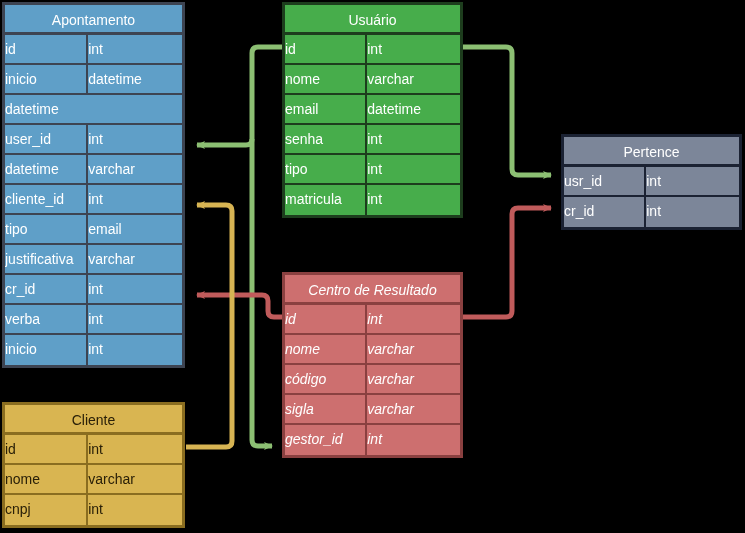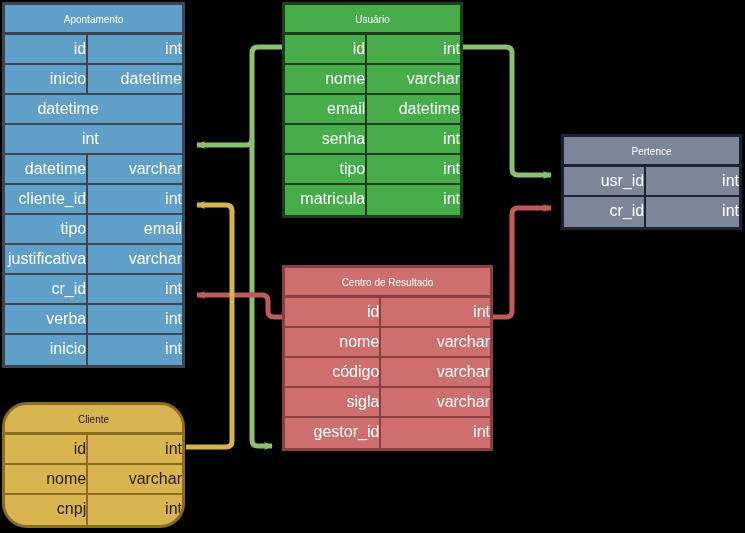--- a/index.html
+++ b/index.html
@@ -24,39 +24,39 @@
     border-style:solid;
     display:flex;
     flex-direction:column;
     overflow:hidden;
   }
   .thead{
     box-sizing:border-box;
     height:30px;
     line-height:30px;
     text-align:center;
-    font-size:10px;
+    font-size:14px;
     white-space:nowrap;
     border-bottom-width:3px;
     border-bottom-style:solid;
   }
   .trow{
     box-sizing:border-box;
     height:30px;
     display:flex;
     border-bottom-width:2px;
     border-bottom-style:solid;
   }
   .trow:last-child{border-bottom:none;}
   .tcell{
     box-sizing:border-box;
     height:100%;
     line-height:28px;
-    text-align:right;
-    font-size:16px;
+    text-align:left;
+    font-size:14px;
     white-space:nowrap;
     overflow:hidden;
   }
   .tcell.name{width:47%;border-right-width:2px;border-right-style:solid;}
   .tcell.type{width:53%;}
 
   
   .t-blue{border-color:#3d4452;background:#3d4452;}
   .t-blue .thead{background:#5f9fc8;color:#ffffff;border-bottom-color:#3d4452;}
   .t-blue .trow{background:#5f9fc8;border-bottom-color:#3d4452;}
@@ -74,21 +74,21 @@
   .t-red .trow{background:#cd6f6f;border-bottom-color:#8a4040;}
   .t-red .tcell{color:#ffffff;border-right-color:#8a4040;}
 
   
   .t-slate{border-color:#1b2233;background:#6d28d9;}
   .t-slate .thead{background:#7c8699;color:#ffffff;border-bottom-color:#1b2233;}
   .t-slate .trow{background:#7c8699;border-bottom-color:#1b2233;}
   .t-slate .tcell{color:#ffffff;border-right-color:#1b2233;}
 
   
-  .t-gold{border-color:#8a6d20;background:#a3a3a3;border-radius:25px;}
+  .t-gold{border-color:#8a6d20;background:#a3a3a3;}
   .t-gold .thead{background:#dcb council;}
   .t-gold .thead{background:#d9b551;color:#2a2008;border-bottom-color:#8a6d20;}
   .t-gold .trow{background:#d9b551;border-bottom-color:#8a6d20;}
   .t-gold .tcell{color:#2a2008;border-right-color:#8a6d20;}
 </style>
 </head>
 <body>
 
 <div id="canvas">
 
@@ -129,20 +129,21 @@
       <div class="tcell type">int</div>
     </div>
     <div class="trow">
       <div class="tcell name">inicio</div>
       <div class="tcell type">datetime</div>
     </div>
     <div class="trow">
       <div class="tcell type">datetime</div>
     </div>
     <div class="trow">
+      <div class="tcell name">user_id</div>
       <div class="tcell type">int</div>
     </div>
     <div class="trow">
       <div class="tcell name">datetime</div>
       <div class="tcell type">varchar</div>
     </div>
     <div class="trow">
       <div class="tcell name">cliente_id</div>
       <div class="tcell type">int</div>
     </div>
@@ -190,21 +191,21 @@
     <div class="trow">
       <div class="tcell name">tipo</div>
       <div class="tcell type">int</div>
     </div>
     <div class="trow">
       <div class="tcell name">matricula</div>
       <div class="tcell type">int</div>
     </div>
   </div>
 
-  <div class="table t-red" style="left:282px;top:265px;width:211px;">
+  <div class="table t-red" style="left:282px;top:272px;width:181px;font-style:italic;">
     <div class="thead">Centro de Resultado</div>
 
     <div class="trow">
       <div class="tcell name">id</div>
       <div class="tcell type">int</div>
     </div>
     <div class="trow">
       <div class="tcell name">nome</div>
       <div class="tcell type">varchar</div>
     </div>

